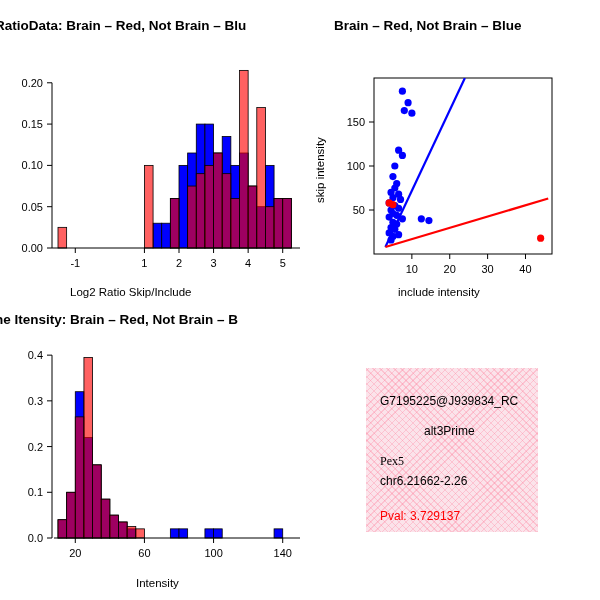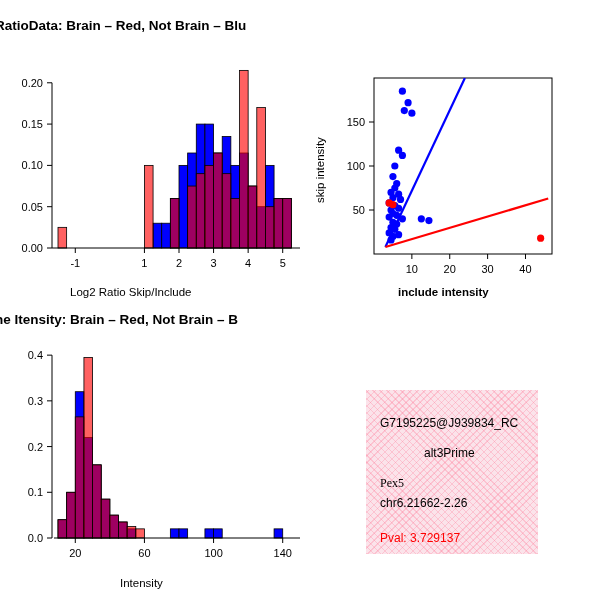--- a/index.html
+++ b/index.html
@@ -13,21 +13,20 @@
     font-weight:bold;font-size:13.5px;color:#000;white-space:nowrap;
   }
   .axlabel{font-size:11.5px;color:#000;white-space:nowrap;}
   svg{display:block;}
   .infobox{
     background:
       repeating-linear-gradient(45deg, rgba(255,120,150,0.30) 0 1px, rgba(0,0,0,0) 1px 5px),
       repeating-linear-gradient(-45deg, rgba(255,120,150,0.30) 0 1px, rgba(0,0,0,0) 1px 5px),
       #fbe3ea;
     overflow:hidden;
-    margin-top:22px;
   }
   .infoline{font-size:12px;color:#000;white-space:nowrap;}
   .infoline.pval{color:#ff0000;}
 </style>
 </head>
 <body>
 
 <div class="panel" style="left:0px;top:18px;width:310px;height:290px;">
   <div class="ptitle" style="position:absolute;left:-5px;top:0px;">RatioData: Brain – Red, Not Brain – Blu</div>
   <div class="axlabel" style="position:absolute;left:70px;top:268px;">Log2 Ratio Skip/Include</div>
@@ -85,21 +84,22 @@
       <path d="M 47 139.3913043478261 L 52 139.3913043478261" stroke="#000" stroke-width="1"></path>
       <text x="43" y="143.3913043478261" font-size="11" font-family="&quot;Liberation Sans&quot;, sans-serif" fill="#000" text-anchor="end">0.10</text>
       <path d="M 47 98.08695652173915 L 52 98.08695652173915" stroke="#000" stroke-width="1"></path>
       <text x="43" y="102.08695652173915" font-size="11" font-family="&quot;Liberation Sans&quot;, sans-serif" fill="#000" text-anchor="end">0.15</text>
       <path d="M 47 56.782608695652186 L 52 56.782608695652186" stroke="#000" stroke-width="1"></path>
       <text x="43" y="60.782608695652186" font-size="11" font-family="&quot;Liberation Sans&quot;, sans-serif" fill="#000" text-anchor="end">0.20</text>
     </svg>
 </div>
 
 <div class="panel" style="left:320px;top:18px;width:280px;height:290px;">
-  <div class="axlabel" style="position:absolute;left:78px;top:268px;font-weight:bold;">include intensity</div>
+  <div class="ptitle" style="position:absolute;left:14px;top:0px;">Brain – Red, Not Brain – Blue</div>
+  <div class="axlabel" style="position:absolute;left:78px;top:268px;">include intensity</div>
   <div class="axlabel" style="position:absolute;left:-6px;top:185px;transform:rotate(-90deg);transform-origin:left top;">skip intensity</div>
   <svg id="svg-scatter" width="280" height="260" style="position:absolute;left:0;top:8px;">
       <rect x="54" y="52" width="178" height="176" fill="none" stroke="#000" stroke-width="1"></rect>
       <clipPath id="scclip">
         <rect x="54" y="52" width="178" height="176"></rect>
       </clipPath>
       <g clip-path="url(#scclip)">
         <line x1="65.36170212765957" y1="220.96" x2="144.89361702127658" y2="52" stroke="#0000ff" stroke-width="2.2"></line>
         <line x1="65.36170212765957" y1="220.96" x2="228.2127659574468" y2="172.56" stroke="#ff0000" stroke-width="2.2"></line>
         <circle cx="82.40425531914894" cy="65.19999999999999" r="3.6" fill="#0000ff"></circle>
@@ -150,21 +150,21 @@
       <text x="45" y="188" font-size="11" font-family="&quot;Liberation Sans&quot;, sans-serif" fill="#000" text-anchor="end">50</text>
       <path d="M 49 140 L 54 140" stroke="#000" stroke-width="1"></path>
       <text x="45" y="144" font-size="11" font-family="&quot;Liberation Sans&quot;, sans-serif" fill="#000" text-anchor="end">100</text>
       <path d="M 49 96 L 54 96" stroke="#000" stroke-width="1"></path>
       <text x="45" y="100" font-size="11" font-family="&quot;Liberation Sans&quot;, sans-serif" fill="#000" text-anchor="end">150</text>
     </svg>
 </div>
 
 <div class="panel" style="left:0px;top:312px;width:310px;height:285px;">
   <div class="ptitle" style="position:absolute;left:-5px;top:0px;">ne Itensity: Brain – Red, Not Brain – B</div>
-  <div class="axlabel" style="position:absolute;left:120px;top:265px;">Intensity</div>
+  <div class="axlabel" style="position:absolute;left:136px;top:265px;">Intensity</div>
 
   <svg id="svg-intensity" width="310" height="255" style="position:absolute;left:0;top:8px;">
       <rect x="58" y="199.71428571428572" width="8.642857142857139" height="18.285714285714278" fill="#0000ff" fill-opacity="1" stroke="#000" stroke-width="0.8"></rect>
       <rect x="66.64285714285714" y="172.28571428571428" width="8.642857142857139" height="45.71428571428572" fill="#0000ff" fill-opacity="1" stroke="#000" stroke-width="0.8"></rect>
       <rect x="75.28571428571428" y="71.7142857142857" width="8.642857142857153" height="146.2857142857143" fill="#0000ff" fill-opacity="1" stroke="#000" stroke-width="0.8"></rect>
       <rect x="83.92857142857143" y="117.42857142857142" width="8.642857142857139" height="100.57142857142858" fill="#0000ff" fill-opacity="1" stroke="#000" stroke-width="0.8"></rect>
       <rect x="92.57142857142857" y="144.85714285714283" width="8.642857142857153" height="73.14285714285717" fill="#0000ff" fill-opacity="1" stroke="#000" stroke-width="0.8"></rect>
       <rect x="101.21428571428572" y="179.14285714285714" width="8.642857142857139" height="38.85714285714286" fill="#0000ff" fill-opacity="1" stroke="#000" stroke-width="0.8"></rect>
       <rect x="109.85714285714286" y="195.14285714285714" width="8.642857142857139" height="22.85714285714286" fill="#0000ff" fill-opacity="1" stroke="#000" stroke-width="0.8"></rect>
       <rect x="118.5" y="202" width="8.642857142857139" height="16" fill="#0000ff" fill-opacity="1" stroke="#000" stroke-width="0.8"></rect>

